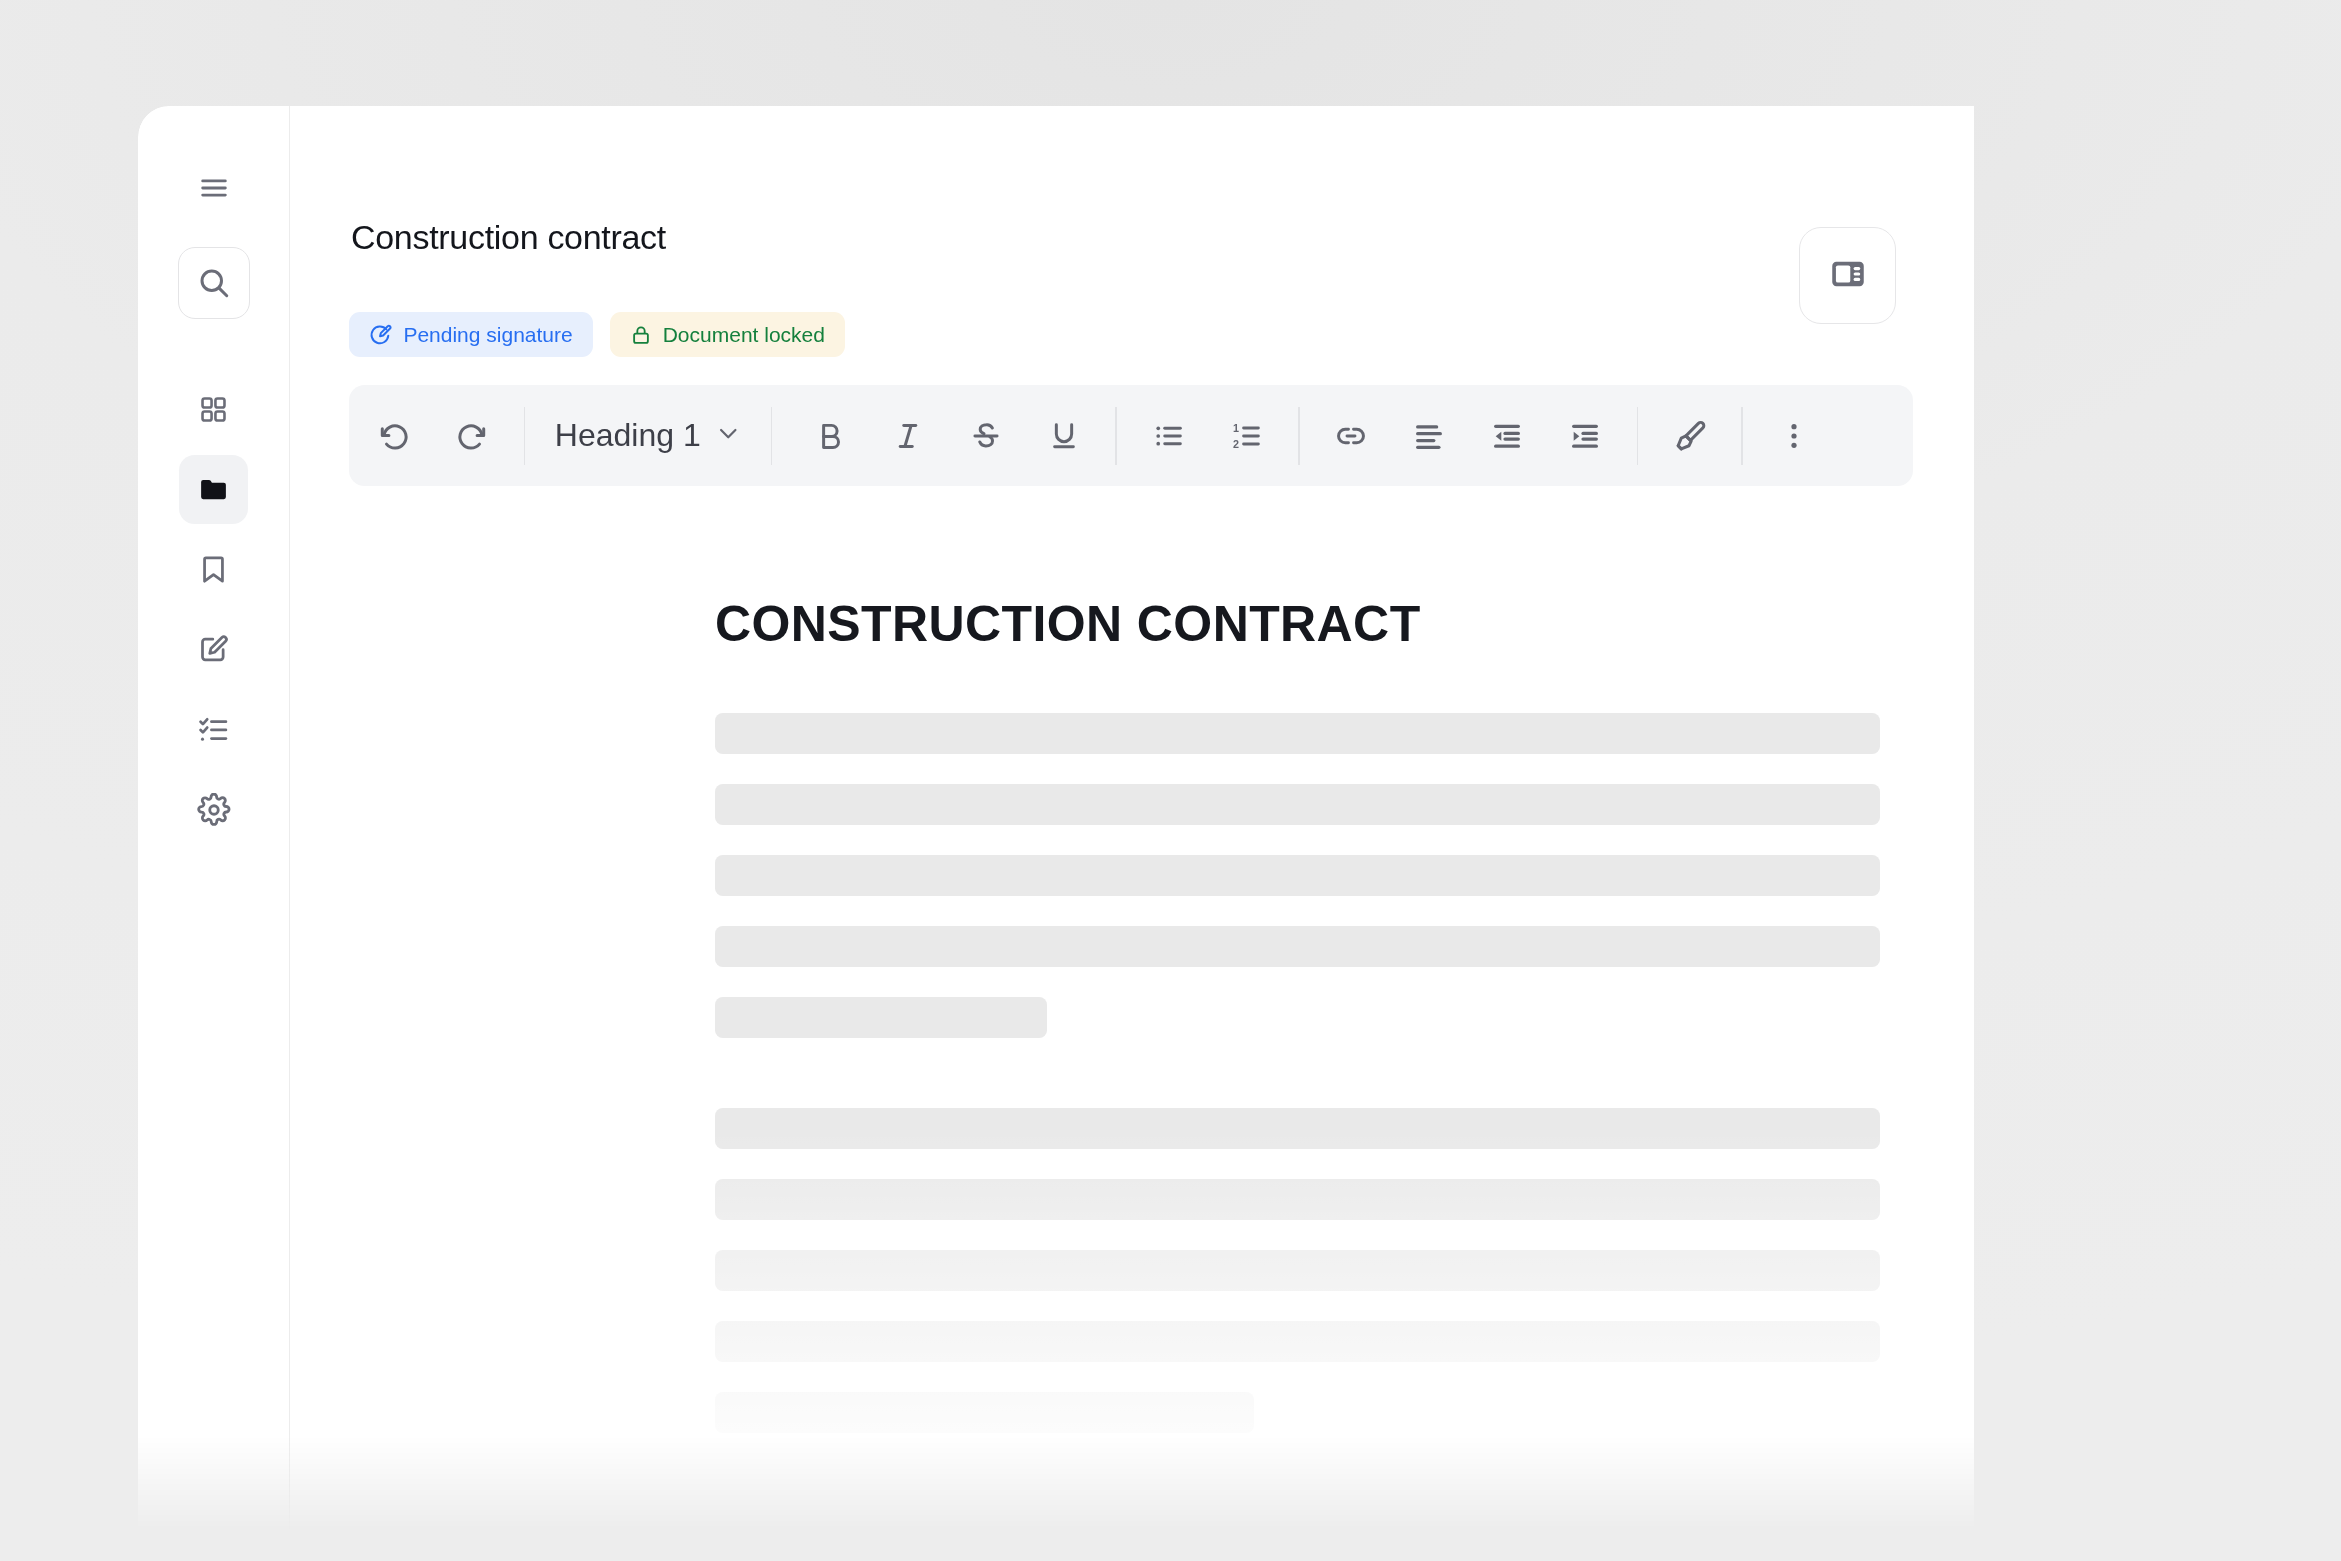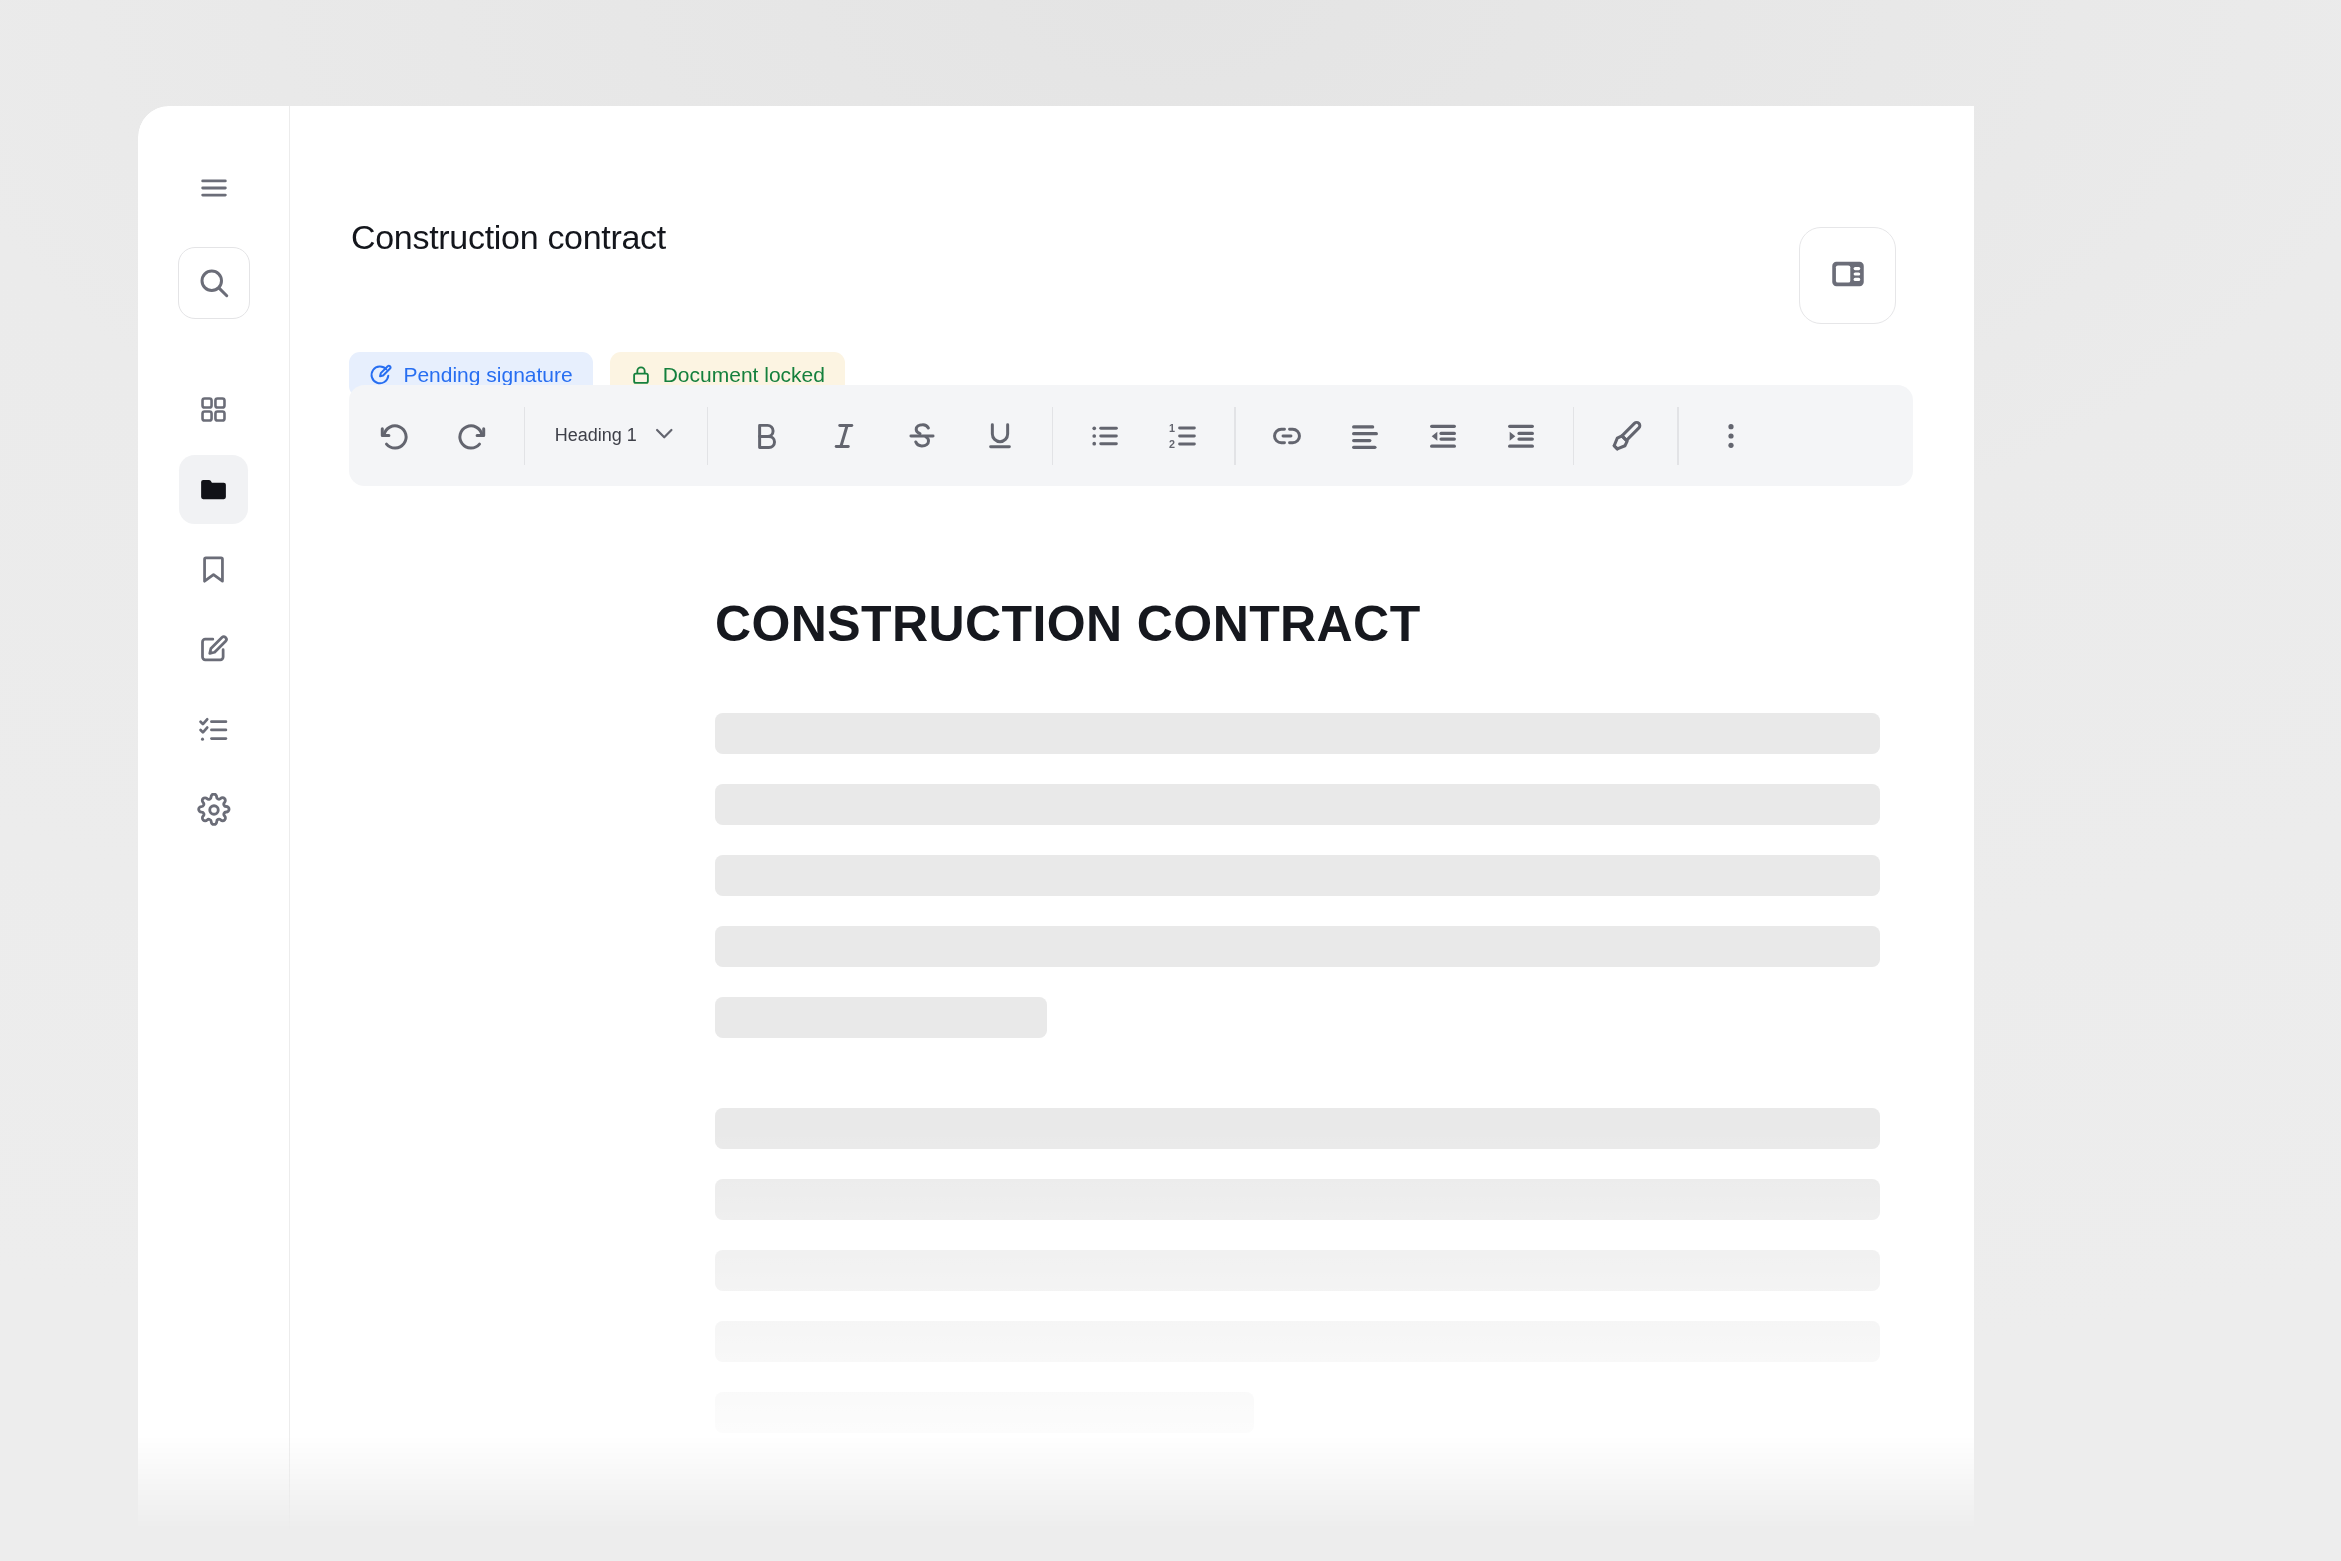--- a/index.html
+++ b/index.html
@@ -122,21 +122,20 @@
   .badge {
     display: inline-flex;
     align-items: center;
     gap: 11px;
     height: 45px;
     padding: 8px 20px;
     border-radius: 11px;
     font-size: 21px;
     font-weight: 400;
     white-space: nowrap;
-    margin-top: 40px;
   }
   .badge svg { display: block; flex: none; }
 
   #badge-signature {
     background: #e7effd;
     color: #276ef1;
   }
   #badge-locked {
     background: #fcf4e2;
     color: #15803d;
@@ -193,21 +192,21 @@
   }
 
   #tb-style {
     display: flex;
     align-items: center;
     gap: 14px;
     height: 78px;
     padding: 0 17px;
     border-radius: 11px;
     color: #3d3f48;
-    font-size: 18px;
+    font-size: 32px;
     white-space: nowrap;
     flex: none;
   }
   #tb-style .chev { display: block; color: #63656f; }
 
   .tb-gap-sm { width: 6.2px; flex: none; }
 
   
   #doc-canvas {
     position: absolute;

